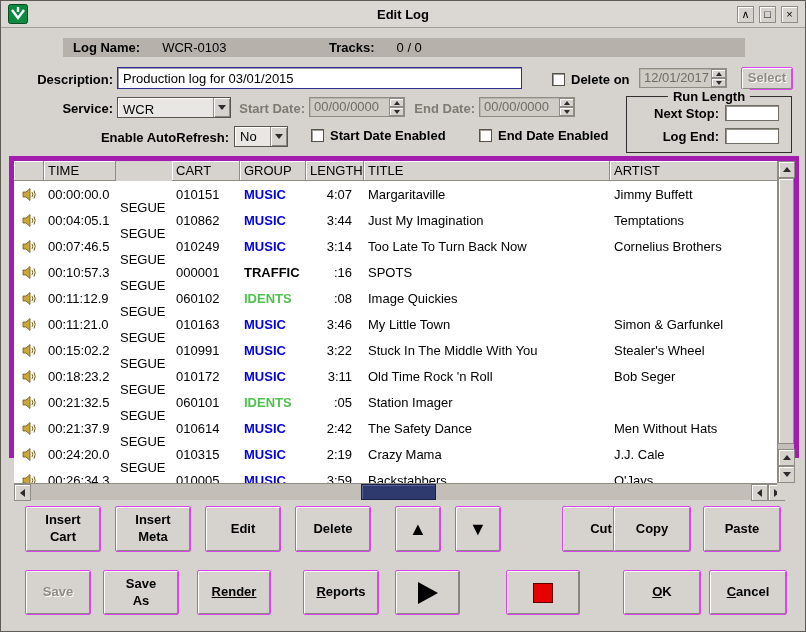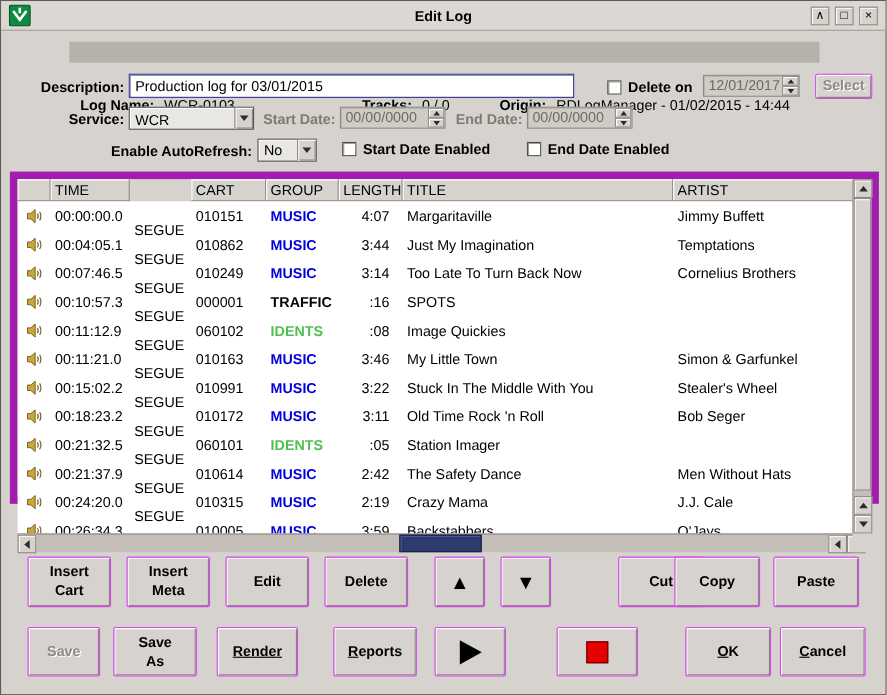--- a/index.html
+++ b/index.html
@@ -16,21 +16,21 @@
   .win-btn { width:17px; height:17px; display:flex; align-items:center; justify-content:center; font-size:11px; line-height:1;
              background:#d6d3ce; border:1px solid #8f8b85; box-shadow:inset 1px 1px 0 #fff; cursor:default; }
 
   
   .lbl { position:absolute; font-weight:bold; white-space:nowrap; }
   .lbl.right { text-align:right; }
   .dis-lbl { color:#7d7a74; }
   .val { font-weight:normal; }
 
   .infoband { position:absolute; left:62px; top:37px; width:682px; height:19px; background:#b6b2ab; }
-  .ib-group { position:absolute; top:0; line-height:19px; white-space:nowrap; display:flex; gap:9px;margin-top:48px; }
+  .ib-group { position:absolute; top:0; line-height:19px; white-space:nowrap; display:flex; gap:22px; }
   .ib-group .b { font-weight:bold; }
 
   .text-input { position:absolute; background:#fff; border:1px solid #2e2e8f; box-shadow:inset 1px 1px 0 #9a97a8;
                 font:13px "Liberation Sans","DejaVu Sans",sans-serif; padding:0 5px; }
 
   .combo { position:absolute; height:21px; background:#e9e7e3; border:1px solid #58554f; display:flex; align-items:center;
            box-shadow:inset 1px 1px 0 #fff; }
   .combo-text { flex:1; padding-left:5px; white-space:nowrap; overflow:hidden; }
   .combo-arrow { width:17px; height:100%; background:#d6d3ce; border-left:1px solid #8f8b85; flex:none;
                  display:flex; align-items:center; justify-content:center; box-shadow:inset 1px 1px 0 #fff, inset -1px -1px 0 #8a8780; }
@@ -46,21 +46,21 @@
 
   .fieldset { position:absolute; left:625px; top:95px; width:166px; height:57px; border:1px solid #2f2f2f; }
   .fieldset-title { position:absolute; top:-8px; left:50%; transform:translateX(-50%); background:#d6d3ce; padding:0 5px;
                     font-weight:bold; white-space:nowrap; }
   .fs-row { position:absolute; right:12px; display:flex; gap:6px; align-items:center; }
   .fs-lbl { font-weight:bold; white-space:nowrap; }
   .rl-input { background:#fff; border:1px solid #6f6c66; box-shadow:inset 1px 1px 0 #95928c; width:54px; height:16px;
               font:12px "Liberation Sans","DejaVu Sans",sans-serif; padding:0 2px; }
 
   
-  .tableframe { position:absolute; left:8px; top:155px; width:790px; height:302px; border:7px solid #a21caf; background:#c9c5be;text-decoration:underline; }
+  .tableframe { position:absolute; left:8px; top:155px; width:790px; height:302px; border:5px solid #a21caf; background:#c9c5be;text-decoration:underline; }
   .thead { position:absolute; left:0; top:0; width:771px; height:20px; display:flex; background:#d6d3ce; }
   .hcell { height:20px; line-height:19px; padding-left:4px; background:#d6d3ce; border-right:1px solid #8f8b85;
            border-bottom:1px solid #8f8b85; box-shadow:inset 1px 1px 0 #fff; overflow:hidden; white-space:nowrap; }
   .col-0 { width:30px; flex:none; }
   .col-1 { width:72px; flex:none; }
   .col-2 { width:56px; flex:none;margin-top:26px; }
   .col-3 { width:68px; flex:none; }
   .col-4 { width:66px; flex:none; }
   .col-5 { width:58px; flex:none; }
   .col-6 { width:246px; flex:none; }
@@ -130,24 +130,20 @@
 
   <div class="infoband">
     <div class="ib-group" style="left:10px">
       <span class="b">Log Name:</span>
       <span class="val">WCR-0103</span>
     </div>
     <div class="ib-group" style="left:266px">
       <span class="b">Tracks:</span>
       <span class="val">0 / 0</span>
     </div>
-    <div class="ib-group" style="left:391px">
-      <span class="b">Origin:</span>
-      <span class="val">RDLogManager - 01/02/2015 - 14:44</span>
-    </div>
   </div>
 
   <span class="lbl right" style="left:8px;top:71px;width:104px;">Description:</span>
   <input class="text-input" style="left: 116px; top: 66px; width: 405px; height: 22px;" value="Production log for 03/01/2015">
   <span class="checkbox" style="left:551px;top:72px;"></span>
   <span class="lbl" style="left:570px;top:71px;">Delete on</span>
   <div class="spinbox" style="left:638px;top:67px;width:88px;">
     <span class="spin-text">12/01/2017</span>
     <span class="spin-btns">
       <span class="spin-up">
@@ -187,20 +183,31 @@
     <span class="spin-btns">
       <span class="spin-up">
           <i class="tri tri-up tri-sm"></i>
         </span>
       <span class="spin-down">
           <i class="tri tri-down tri-sm"></i>
         </span>
     </span>
   </div>
 
+  <div class="fieldset">
+    <span class="fieldset-title">Run Length</span>
+    <div class="fs-row" style="top:8px;">
+      <span class="fs-lbl">Next Stop:</span>
+      <input class="rl-input" value="" style="">
+    </div>
+    <div class="fs-row" style="top:31px;">
+      <span class="fs-lbl">Log End:</span>
+      <input class="rl-input" value="" style="">
+    </div>
+  </div>
 
   <span class="lbl right" style="left:8px;top:129px;width:220px;">Enable AutoRefresh:</span>
   <div class="combo" style="left:233px;top:125px;width:54px;">
     <span class="combo-text">No</span>
     <span class="combo-arrow">
         <i class="tri tri-down"></i>
       </span>
   </div>
   <span class="checkbox" style="left:310px;top:128px;"></span>
   <span class="lbl" style="left:329px;top:127px;">Start Date Enabled</span>

